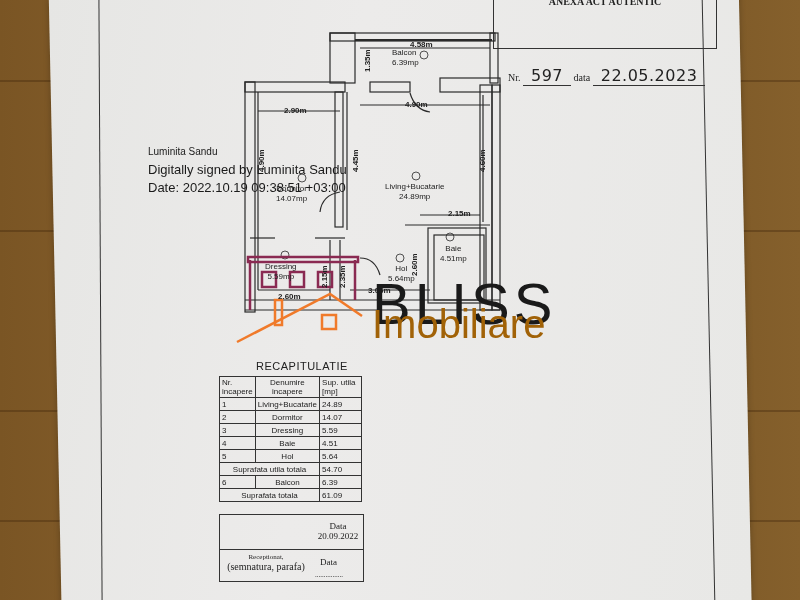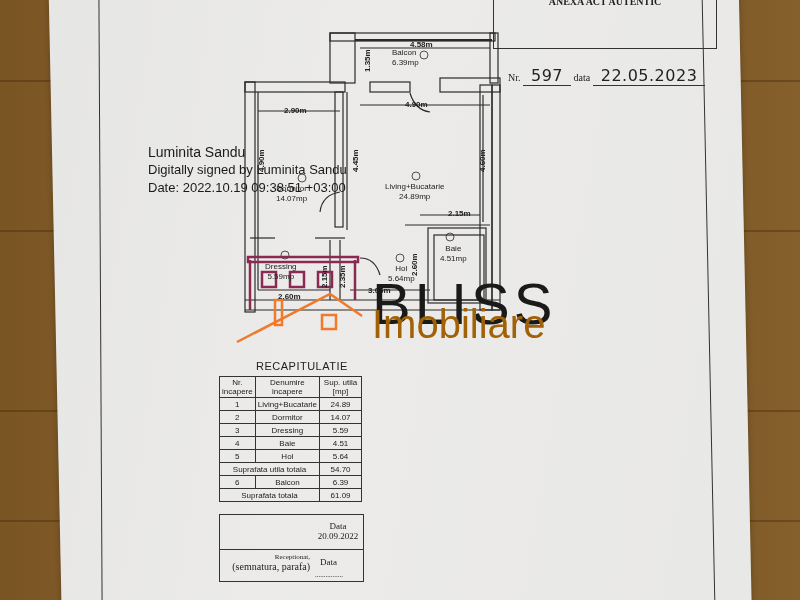--- a/index.html
+++ b/index.html
@@ -20,33 +20,33 @@
     position:absolute; left:493px; top:-4px; width:222px; height:52px;
     border:1px solid #333; border-top:none;
   }
   .anexa-title { position:absolute; left:0; right:0; top:0; text-align:center; font-family:"Liberation Serif", serif; font-weight:bold; font-size:10px; color:#222; }
   .anexa-line { position:absolute; left:14px; top:22px; font-family:"Liberation Serif", serif; font-size:10px; color:#222; white-space:nowrap;margin-top:48px; }
   .hand { font-family:"DejaVu Sans", sans-serif; font-size:16px; color:#222; letter-spacing:0.5px; border-bottom:1px solid #333; padding:0 8px; }
   .plan { position:absolute; left:0; top:0; width:800px; height:600px; }
   .sig {
     position:absolute; left:148px; top:143px; font-size:13px; color:#1a1a1a; line-height:18px; white-space:nowrap;
   }
-  .sig .name { font-size:14px; }
+  .sig .name { font-size:10px; }
   .room-label { position:absolute; font-size:8px; color:#222; text-align:center; line-height:10px; white-space:nowrap; }
   .dim { position:absolute; font-size:8px; color:#222; font-weight:bold; white-space:nowrap; }
   .dim.v { transform: rotate(-90deg); transform-origin: left top; }
   .logo-bliss { position:absolute; left:372px; top:240px; font-size:58px; color:#1a1a1a; letter-spacing:4px; font-weight:300; line-height:60px;margin-top:34px; }
   .logo-imob { position:absolute; left:372px; top:302px; font-size:40px; color:#a16207; line-height:44px; }
   .recap-title { position:absolute; left:256px; top:360px; font-size:11px; color:#222; letter-spacing:0.5px; }
   table.recap {
     position:absolute; left:219px; top:376px; width:143px; border-collapse:collapse;
     font-size:8px; color:#222;
   }
   table.recap td { border:1px solid #333; padding:1px 2px; height:10px;text-align:center; }
-  table.recap td.c { text-align:center; }
+  table.recap td.c { text-align:left; }
   .sign-box {
     position:absolute; left:219px; top:514px; width:143px; height:66px; border:1px solid #333;
     font-family:"Liberation Serif", serif; font-size:7px; color:#222;
   }
 </style>
 </head>
 <body>
 
 <div class="wood-streak" style="top:80px"></div>
 <div class="wood-streak" style="top:230px"></div>
@@ -221,19 +221,19 @@
   </tr>
 </tbody>
   </table>
 
 <div class="sign-box">
   <div style="position:absolute;left:95px;top:6px;width:46px;text-align:center;font-size:9px;line-height:10px">
     <div>Data</div>
     <div>20.09.2022</div>
   </div>
   <div style="position:absolute;left:0;right:0;top:34px;border-top:1px solid #333"></div>
-  <div style="position:absolute;left:2px;top:38px;width:88px;text-align:right;line-height:9px">
+  <div style="position:absolute;left:2px;top:38px;width:88px;text-align:center;line-height:9px">
     <div>Receptionat,</div>
     <div style="font-family:Liberation Serif, serif;font-size:10px">(semnatura, parafa)</div>
   </div>
   <div style="position:absolute;left:100px;top:42px;font-size:9px">Data</div>
   <div style="position:absolute;left:95px;top:56px;font-size:7px">................</div>
 </div>
 
 </body></html>

